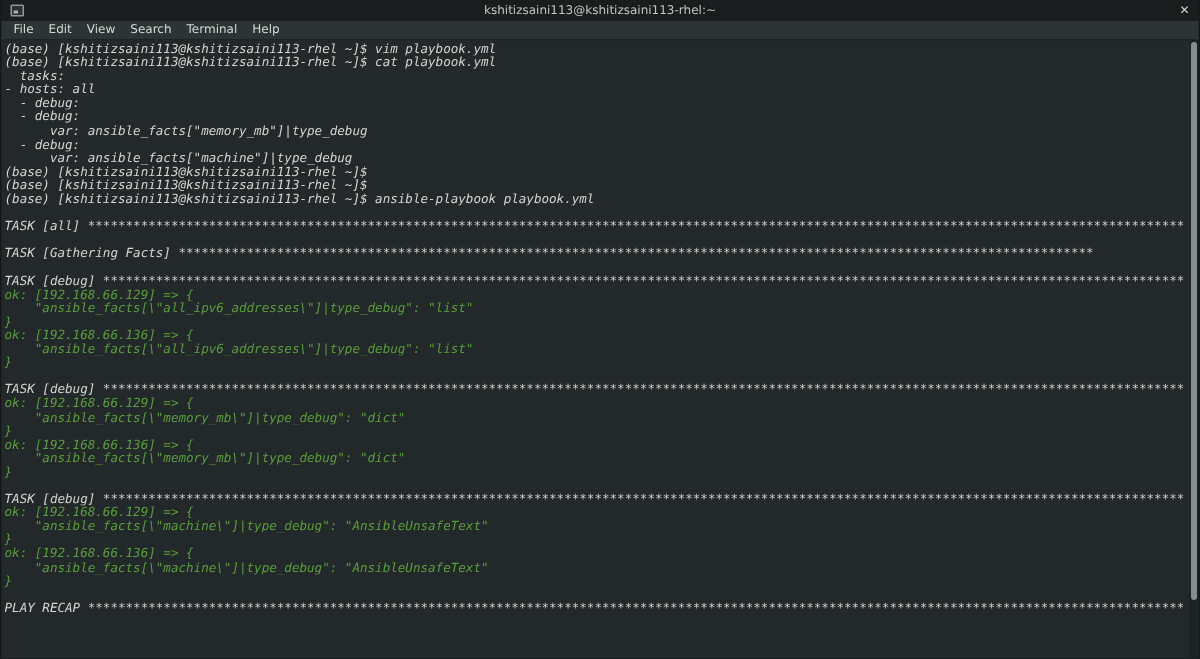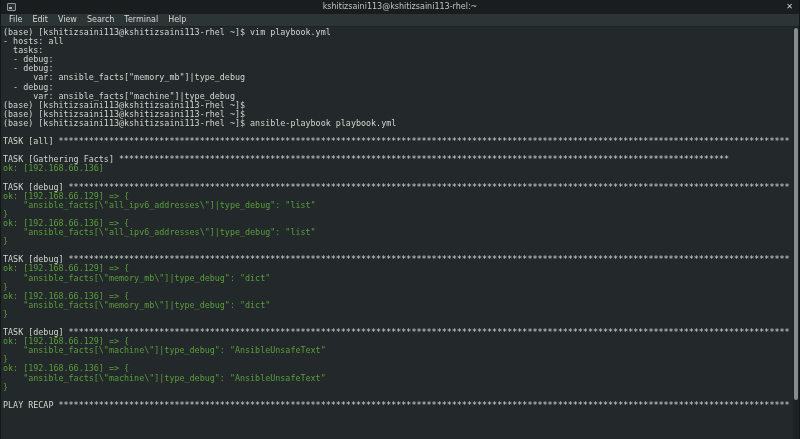--- a/index.html
+++ b/index.html
@@ -10,21 +10,21 @@
   html,body{width:800px;height:439px;overflow:hidden;background:#111;}
   body{font-family:"DejaVu Sans",sans-serif;}
   .window{width:800px;height:439px;display:flex;flex-direction:column;background:var(--background);border-left:1px solid #141718;border-right:1px solid #141718;}
   .titlebar{flex:0 0 14px;height:14px;background:var(--titlebar);position:relative;display:flex;align-items:center;}
   .title-text{position:absolute;left:0;right:0;text-align:center;font-size:8px;line-height:14px;color:#c1c5c1;}
   .term-icon{width:9px;height:8px;margin-left:6px;border:1px solid #90979a;background:#2b3133;border-radius:1px;position:relative;z-index:1;}
   .term-icon::after{content:"";position:absolute;left:1px;bottom:1px;width:3px;height:2px;background:#aab0b2;}
   .close-btn{position:absolute;right:4px;top:0;height:14px;line-height:14px;font-size:8px;color:#d3d6d3;cursor:default;z-index:1;padding:0 2px;}
   .menubar{flex:0 0 13px;height:13px;background:var(--menubar);display:flex;align-items:flex-end;padding-left:3px;border-bottom:1px solid #1e2425;}
   .menu-item{font-size:8px;line-height:13px;color:#d5d9d3;padding:0 5px;}
-  .terminal{position:relative;flex:1;background:var(--background);overflow:hidden;}
+  .terminal{position:relative;flex:1;background:var(--background);overflow:hidden;font-style:italic;}
   .content{position:absolute;top:1px;left:2px;right:7px;font-family:"DejaVu Sans Mono",monospace;font-size:8.4px;line-height:9.1px;}
   .line{white-space:pre;overflow:hidden;height:9.1px;color:var(--foreground);}
   .line.green{color:var(--green);}
   .scrollbar{position:absolute;top:0;right:0;bottom:0;width:6px;background:#1d2224;}
   .scrollbar-thumb{position:absolute;top:1px;right:1px;width:4px;height:372px;background:var(--scrollbar-thumb);border-radius:2px;}
 </style>
 </head>
 <body>
 
 <div class="window">
@@ -40,35 +40,35 @@
     <span class="menu-item">Edit</span>
     <span class="menu-item">View</span>
     <span class="menu-item">Search</span>
     <span class="menu-item">Terminal</span>
     <span class="menu-item">Help</span>
   </div>
 
   <div class="terminal">
     <div class="content">
         <div class="line">(base) [kshitizsaini113@kshitizsaini113-rhel ~]$ vim playbook.yml</div>
+        <div class="line">(base) [kshitizsaini113@kshitizsaini113-rhel ~]$ cat playbook.yml</div>
+        <div class="line">  tasks:</div>
         <div class="line">- hosts: all</div>
-        <div class="line">  tasks:</div>
         <div class="line">  - debug:</div>
         <div class="line">  - debug:</div>
         <div class="line">      var: ansible_facts["memory_mb"]|type_debug</div>
         <div class="line">  - debug:</div>
         <div class="line">      var: ansible_facts["machine"]|type_debug</div>
         <div class="line">(base) [kshitizsaini113@kshitizsaini113-rhel ~]$</div>
         <div class="line">(base) [kshitizsaini113@kshitizsaini113-rhel ~]$</div>
         <div class="line">(base) [kshitizsaini113@kshitizsaini113-rhel ~]$ ansible-playbook playbook.yml</div>
         <div class="line"></div>
         <div class="line">TASK [all] *************************************************************************************************************************************************</div>
         <div class="line"></div>
         <div class="line">TASK [Gathering Facts] *************************************************************************************************************************</div>
-        <div class="line green">ok: [192.168.66.136]</div>
         <div class="line"></div>
         <div class="line">TASK [debug] ***********************************************************************************************************************************************</div>
         <div class="line green">ok: [192.168.66.129] =&gt; {</div>
         <div class="line green">    "ansible_facts[\"all_ipv6_addresses\"]|type_debug": "list"</div>
         <div class="line green">}</div>
         <div class="line green">ok: [192.168.66.136] =&gt; {</div>
         <div class="line green">    "ansible_facts[\"all_ipv6_addresses\"]|type_debug": "list"</div>
         <div class="line green">}</div>
         <div class="line"></div>
         <div class="line">TASK [debug] ***********************************************************************************************************************************************</div>

